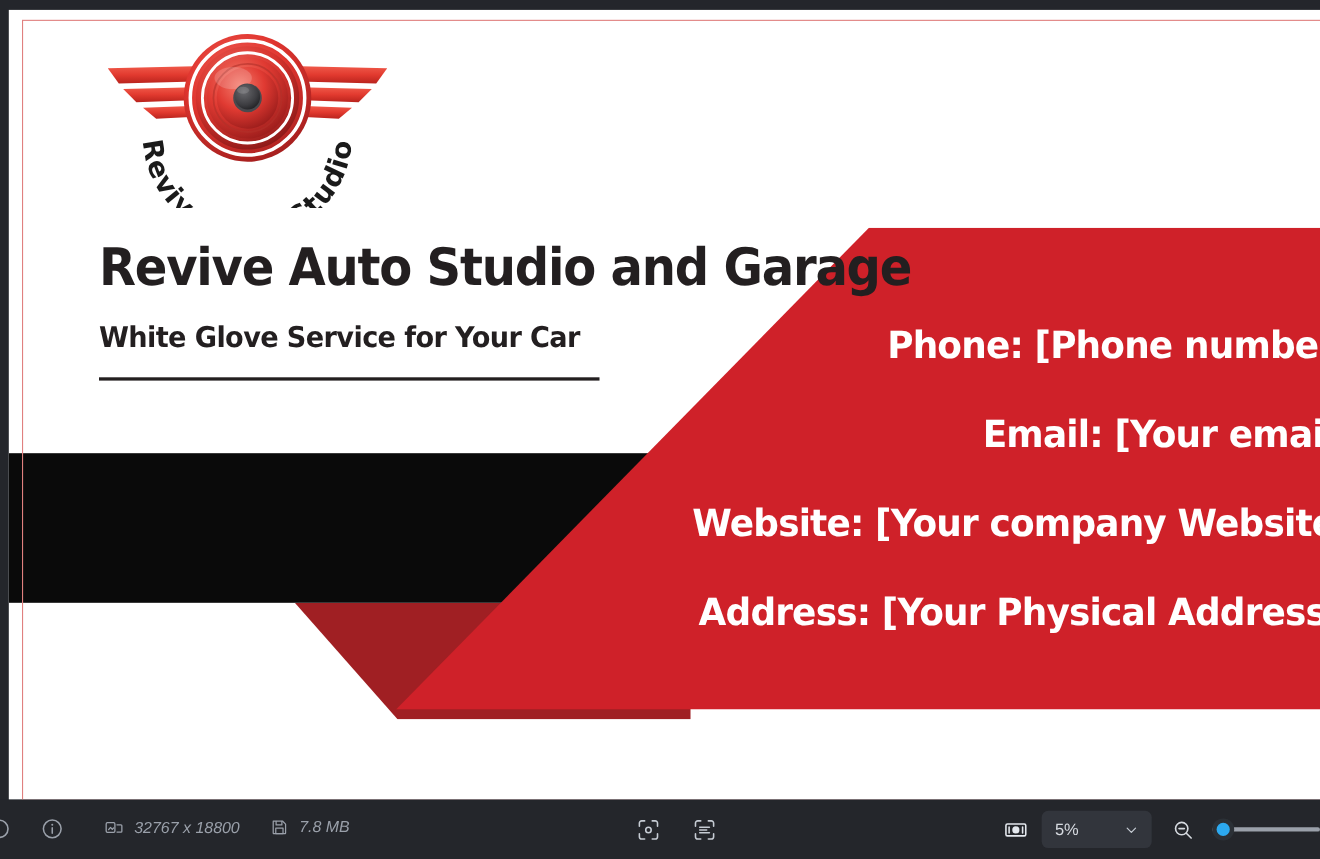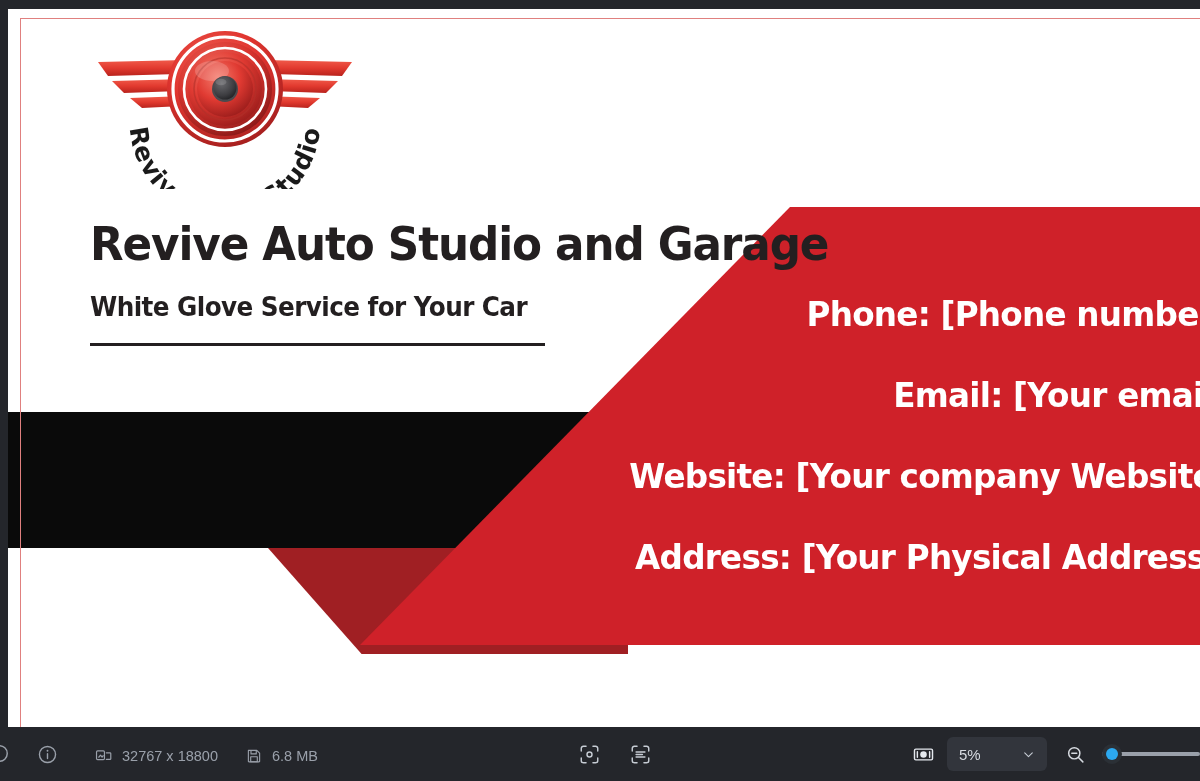--- a/index.html
+++ b/index.html
@@ -161,24 +161,25 @@
     height: 54px;
     background: #24262b;
     display: flex;
     align-items: center;
     color: #9aa0aa;
     font-size: 14.5px;
   }
 
   .sb-left {
     display: flex;
-    align-items: flex-end;
+    align-items: flex-start;
     gap: 14px;
     padding-left: 0px;
     flex: 0 0 auto;
+    font-style: italic;
   }
   .sb-center {
     flex: 1 1 auto;
     display: flex;
     align-items: center;
     justify-content: center;
     gap: 28px;
   }
   .sb-right {
     display: flex;
@@ -377,21 +378,21 @@
       </div>
 
       <div class="sb-meta" style="margin-left:13px;">
         <span class="sb-icon">
           <svg width="18" height="18" viewBox="0 0 24 24" fill="none" stroke="#9aa0aa" stroke-width="1.5" stroke-linecap="round" stroke-linejoin="round">
             <path d="M4.5 4.5h11.2L19.5 8.3V19a.8.8 0 0 1-.8.8H5.3a.8.8 0 0 1-.8-.8V5.3a.8.8 0 0 1 .8-.8z"></path>
             <path d="M8 4.8v4.4h7V4.8"></path>
             <rect x="7.6" y="13" width="8.8" height="6.7"></rect>
           </svg>
         </span>
-        <span class="sb-text">6.8 MB</span>
+        <span class="sb-text">7.8 MB</span>
       </div>
     </div>
 
     <div class="sb-center">
       <span class="sb-icon">
         <svg width="23" height="23" viewBox="0 0 24 24" fill="none" stroke="#c6ccd4" stroke-width="1.5" stroke-linecap="round" stroke-linejoin="round">
           <path d="M3.4 8.4V5.6a2.2 2.2 0 0 1 2.2-2.2h2.8"></path>
           <path d="M15.6 3.4h2.8a2.2 2.2 0 0 1 2.2 2.2v2.8"></path>
           <path d="M20.6 15.6v2.8a2.2 2.2 0 0 1-2.2 2.2h-2.8"></path>
           <path d="M8.4 20.6H5.6a2.2 2.2 0 0 1-2.2-2.2v-2.8"></path>

